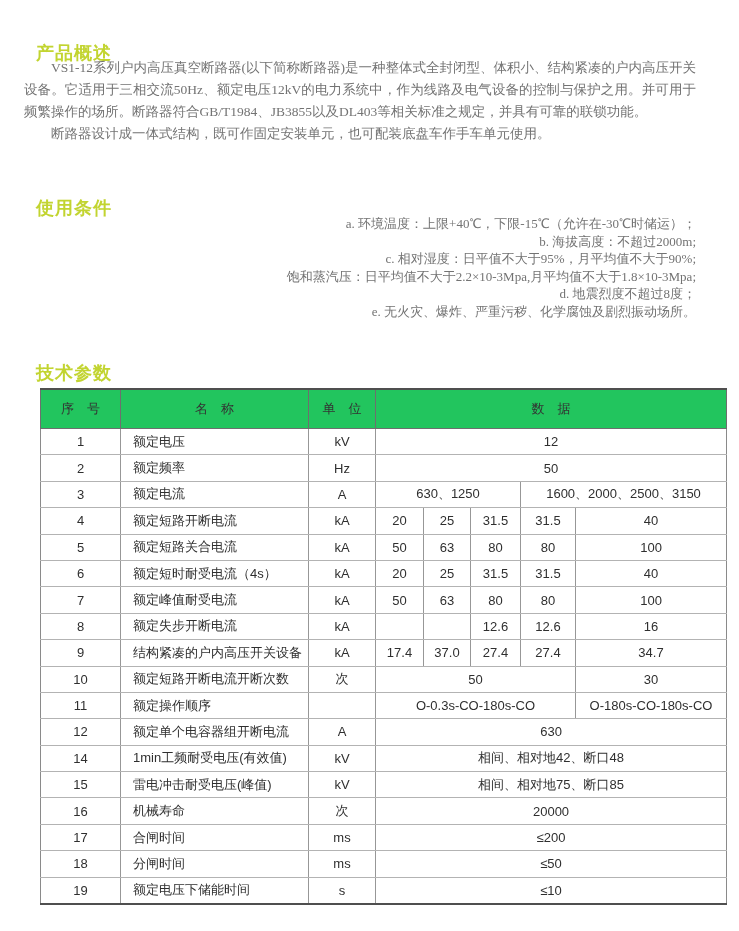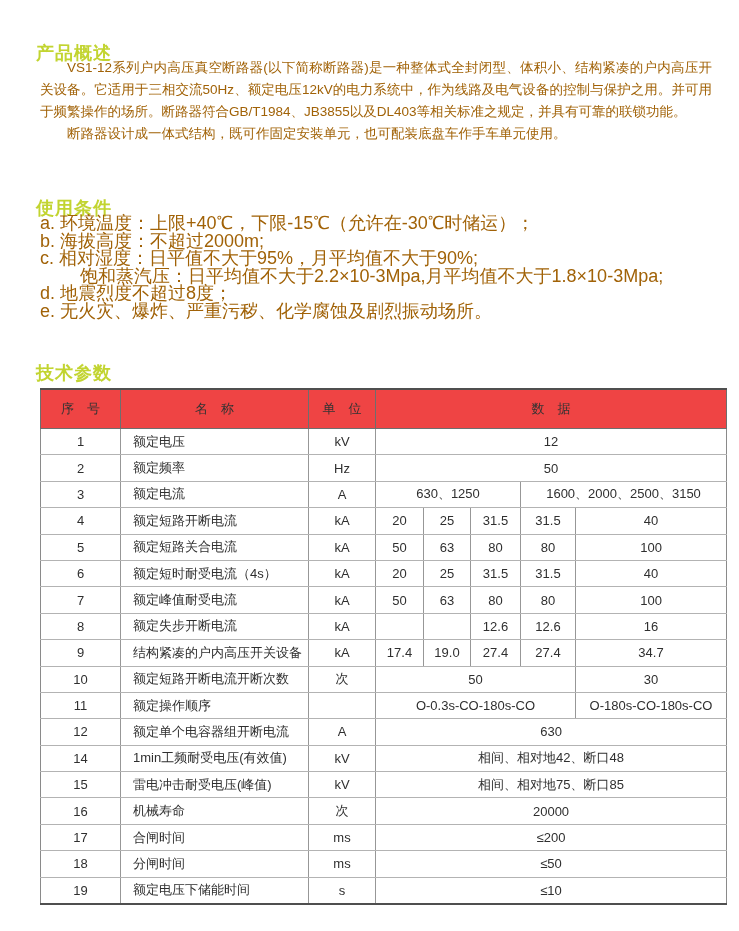--- a/index.html
+++ b/index.html
@@ -11,47 +11,47 @@
   .sec-title{
     position:absolute;left:36px;
     font-family:"Liberation Sans", sans-serif;
     font-size:18px;font-weight:600;color:#c2d430;letter-spacing:1px;
   }
   #overview-title{top:26px;}
   #conditions-title{top:181px;}
   #specs-title{top:346px;}
 
   .body-text{
-    position:absolute;left:40px;width:672px;
-    font-family:Liberation Sans, sans-serif;
-    color:#a16207;
+    position:absolute;left:24px;width:672px;
+    font-family:Liberation Serif, serif;
+    color:#737373;
   }
   #overview-text{top:57px;font-size:13.5px;line-height:22px;text-align:justify;}
   #overview-text p{margin:0;text-indent:2em;}
-  #conditions-list{top:215px;font-size:18px;line-height:17.6px;}
+  #conditions-list{top:215px;font-size:13px;line-height:17.6px;text-align:right;}
   #conditions-list .cond-line{margin:0;}
   #conditions-list .cond-line.indent{padding-left:40px;}
 
   table.spec{
     position:absolute;left:40px;top:388px;width:686px;
     border-collapse:collapse;table-layout:fixed;
     font-family:"Liberation Sans", sans-serif;
     font-size:13px;color:#2f2f2f;
     border-top:2px solid #4f4f4f;border-bottom:2px solid #4f4f4f;
   }
   table.spec col.c1{width:80px;}
   table.spec col.c2{width:188px;}
   table.spec col.c3{width:67px;}
   table.spec col.d1{width:48px;}
   table.spec col.d2{width:47px;}
   table.spec col.d3{width:50px;}
   table.spec col.d4{width:55px;}
   table.spec col.d5{width:151px;}
   table.spec th{
-    background:#ef4444;height:36px;font-weight:normal;
+    background:#22c55e;height:36px;font-weight:normal;
     border:1px solid #6e6e6e;border-top:none;
     text-align:center;color:#333;
   }
   table.spec td{
     height:25.4px;padding:0 4px;
     border-left:1px solid #979797;border-right:1px solid #979797;
     border-top:1px solid #b3b3b3;border-bottom:1px solid #b3b3b3;
     text-align:center;white-space:nowrap;overflow:hidden;
   }
   table.spec td.c-name{text-align:left;padding-left:12px;}
@@ -168,21 +168,21 @@
       <td></td>
       <td>12.6</td>
       <td>12.6</td>
       <td>16</td>
     </tr>
     <tr>
       <td>9</td>
       <td class="c-name">结构紧凑的户内高压开关设备</td>
       <td>kA</td>
       <td>17.4</td>
-      <td>19.0</td>
+      <td>37.0</td>
       <td>27.4</td>
       <td>27.4</td>
       <td>34.7</td>
     </tr>
     <tr>
       <td>10</td>
       <td class="c-name">额定短路开断电流开断次数</td>
       <td>次</td>
       <td colspan="4">50</td>
       <td>30</td>

